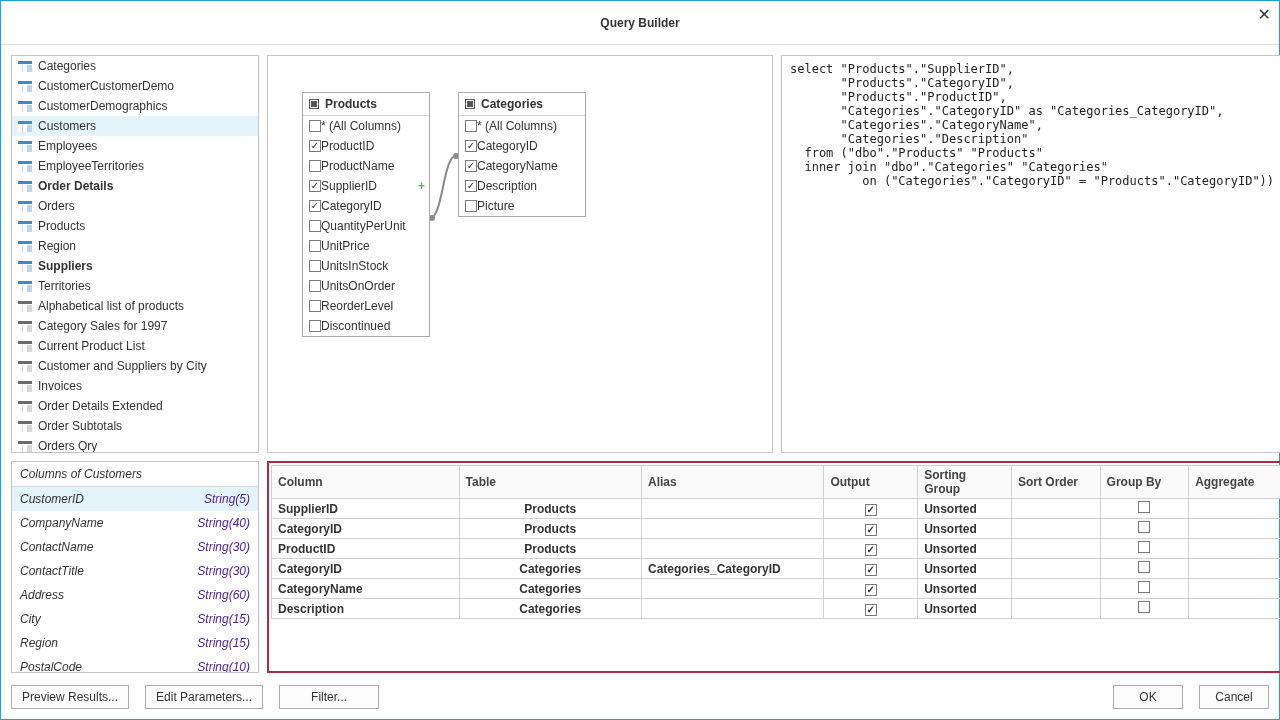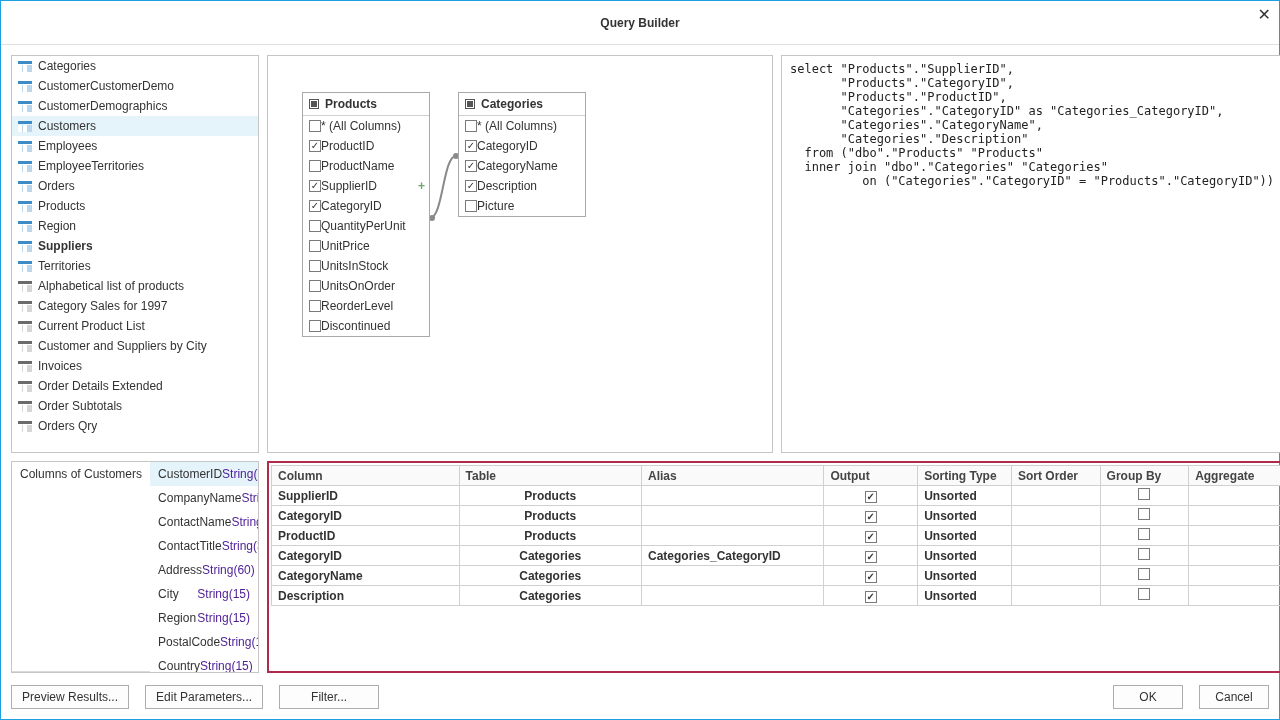--- a/index.html
+++ b/index.html
@@ -6,21 +6,21 @@
   html, body { margin:0; padding:0; font-family: "Segoe UI", Arial, sans-serif; font-size:12px; color:#333; background:#fff;}
   .window { width:1280px; height:720px; border:1px solid #1ba1e2; display:flex; flex-direction:column; position:relative; }
   .titlebar { height:44px; display:flex; align-items:center; justify-content:center; position:relative; border-bottom:1px solid #e0e0e0;}
   .titlebar .title { font-weight:600; font-size:12px; }
   .titlebar .close { position:absolute; right:8px; top:4px; font-size:16px; cursor:default; }
   .body { flex:1; display:grid; grid-template-columns: 248px 506px 506px; grid-template-rows: 398px 212px; gap:8px; padding:10px 10px 4px 10px; }
   .panel { border:1px solid #c5c5c5; background:#fff; overflow:auto; }
   .tables-panel { grid-column:1; grid-row:1; }
   .diagram-panel { grid-column:2; grid-row:1; position:relative; }
   .sql-panel { grid-column:3; grid-row:1; font-family: Consolas, monospace; white-space:pre; font-size:12px; padding:6px 8px; color:#222;}
-  .cols-panel { grid-column:1; grid-row:2; display:flex; flex-direction:row;}
+  .cols-panel { grid-column:1; grid-row:2; display:flex; flex-direction:column;font-style:italic;}
   .grid-panel { grid-column:2 / span 2; grid-row:2; border:2px solid #b02a4a; padding:2px; }
   .tree-item { display:flex; align-items:center; height:20px; padding-left:6px; gap:6px; cursor:default;}
   .tree-item.sel { background:#e5f3fb; }
   .tree-item.bold .tree-label { font-weight:700; }
   .ticon { width:14px; height:11px; position:relative; flex-shrink:0;}
   .ticon::before, .ticon::after { content:""; position:absolute;}
   
   .ticon-table::before { left:0; top:0; width:14px; height:3px; background:#3b8bc9;}
   .ticon-table::after  { left:0; top:4px; width:14px; height:7px; background:#bcd6eb; box-shadow: inset 4px 0 0 #fff, inset 5px 0 0 #bcd6eb, inset 9px 0 0 #fff, inset 10px 0 0 #bcd6eb;}
   
@@ -88,20 +88,24 @@
           <span class="ticon ticon-table"></span>
           <span class="tree-label">Customers</span>
         </div>
         <div class="tree-item">
           <span class="ticon ticon-table"></span>
           <span class="tree-label">Employees</span>
         </div>
         <div class="tree-item">
           <span class="ticon ticon-table"></span>
           <span class="tree-label">EmployeeTerritories</span>
+        </div>
+        <div class="tree-item bold">
+          <span class="ticon ticon-table"></span>
+          <span class="tree-label">Order Details</span>
         </div>
         <div class="tree-item">
           <span class="ticon ticon-table"></span>
           <span class="tree-label">Orders</span>
         </div>
         <div class="tree-item">
           <span class="ticon ticon-table"></span>
           <span class="tree-label">Products</span>
         </div>
         <div class="tree-item">
@@ -298,21 +302,21 @@
             <col style="width:85px">
           <col style="width:85px">
             <col style="width:90px">
         </colgroup>
         <thead>
             <tr id="qgrid-head">
               <th>Column</th>
               <th>Table</th>
               <th>Alias</th>
               <th>Output</th>
-              <th>Sorting Type</th>
+              <th>Sorting Group</th>
               <th>Sort Order</th>
               <th>Group By</th>
               <th>Aggregate</th>
             </tr>
           </thead>
         <tbody id="qgrid-body">
             <tr>
               <td>SupplierID</td>
               <td style="text-align: center;">Products</td>
               <td></td>

